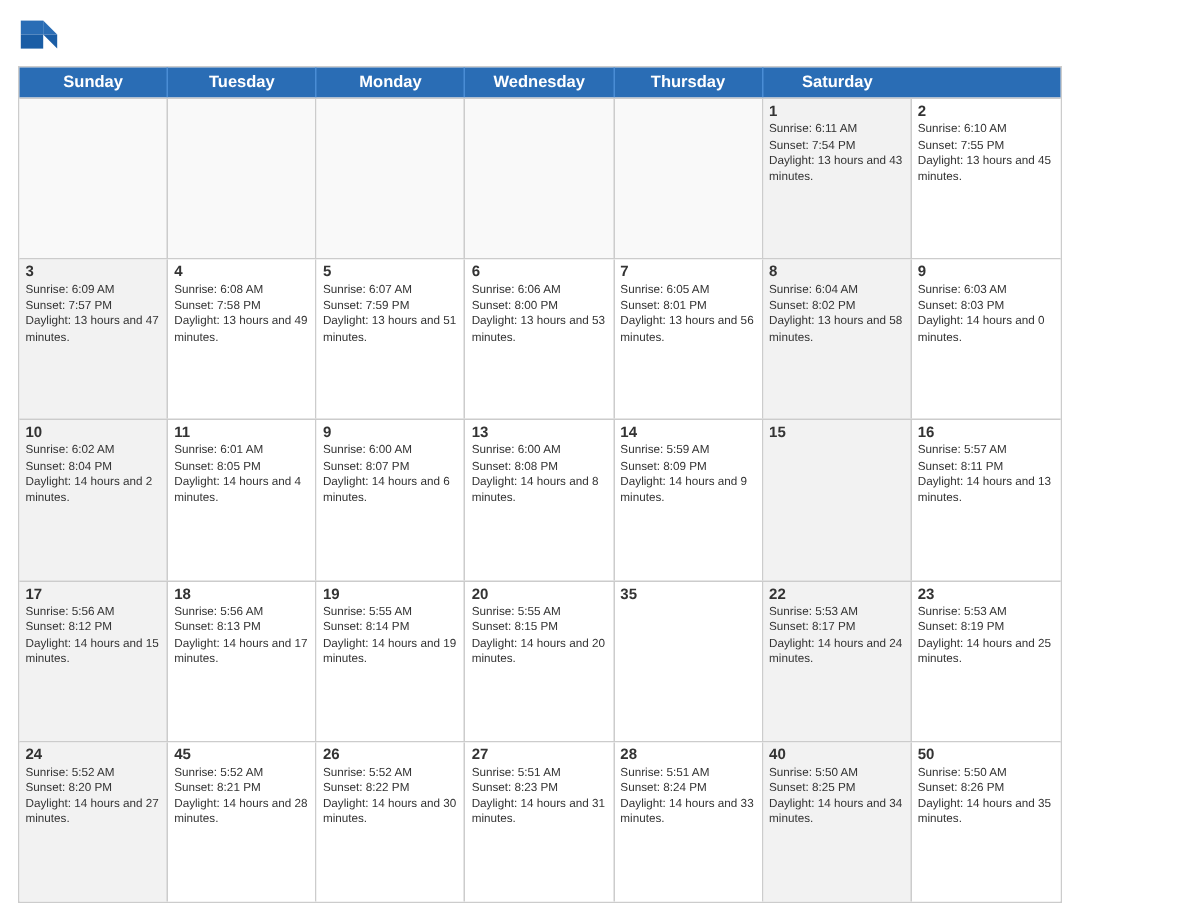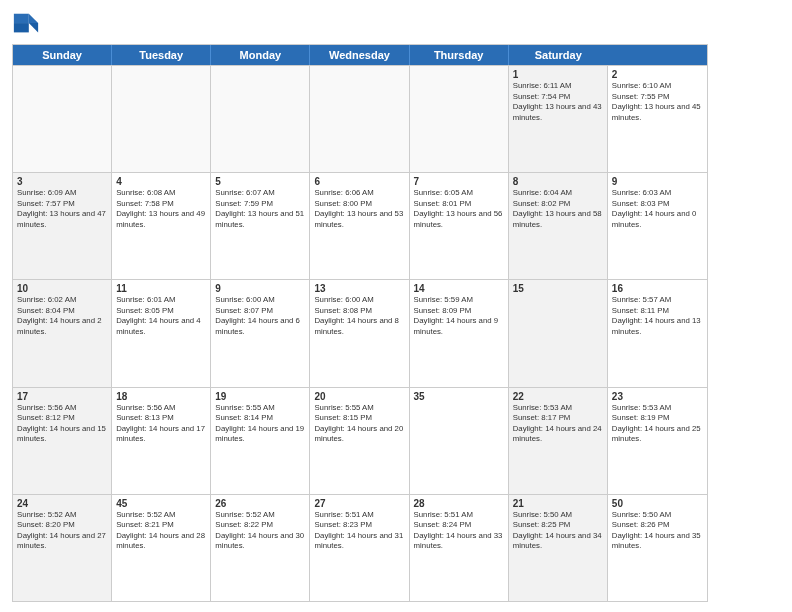--- a/index.html
+++ b/index.html
@@ -265,21 +265,21 @@
           </div>
           <div class="cal-cell">
             <span class="day-num">27</span>
             <div class="day-info">Sunrise: 5:51 AM<br>Sunset: 8:23 PM<br>Daylight: 14 hours and 31 minutes.</div>
           </div>
           <div class="cal-cell">
             <span class="day-num">28</span>
             <div class="day-info">Sunrise: 5:51 AM<br>Sunset: 8:24 PM<br>Daylight: 14 hours and 33 minutes.</div>
           </div>
           <div class="cal-cell shaded">
-            <span class="day-num">21</span>
+            <span class="day-num">40</span>
             <div class="day-info">Sunrise: 5:50 AM<br>Sunset: 8:25 PM<br>Daylight: 14 hours and 34 minutes.</div>
           </div>
           <div class="cal-cell">
             <span class="day-num">50</span>
             <div class="day-info">Sunrise: 5:50 AM<br>Sunset: 8:26 PM<br>Daylight: 14 hours and 35 minutes.</div>
           </div>
         </div>
       </div>
   </div>
 </div>

